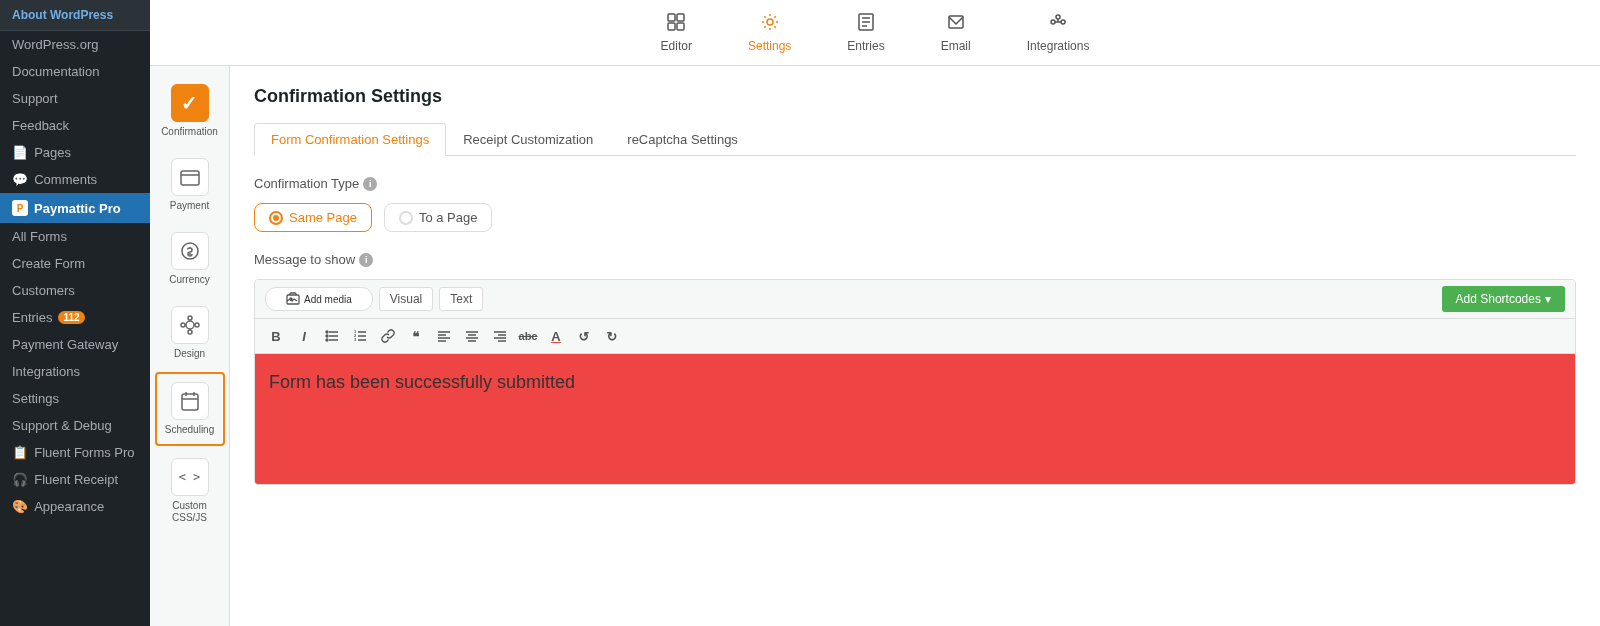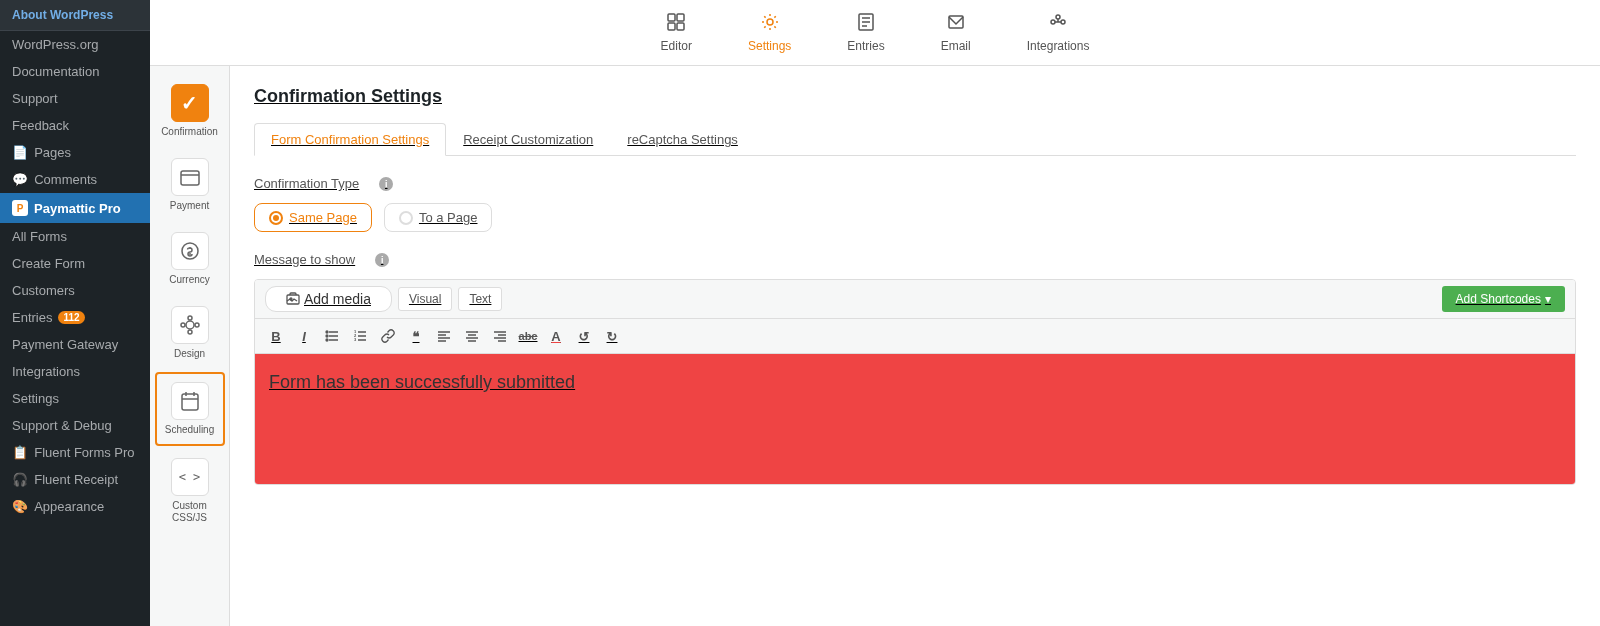--- a/index.html
+++ b/index.html
@@ -139,21 +139,20 @@
       text-align: center;
       line-height: 1.2;
     }
 
     
     .main-content {
       flex: 1;
       background: #fff;
       padding: 20px 24px;
       overflow-y: auto;
-      text-decoration: underline;
     }
     .page-title {
       font-size: 18px;
       font-weight: 600;
       color: #1d2327;
       margin-bottom: 16px;
     }
 
     
     .tabs {
@@ -180,21 +179,21 @@
     }
 
     
     .form-section { margin-bottom: 20px; }
     .form-label {
       font-size: 13px;
       color: #555;
       margin-bottom: 12px;
       display: flex;
       align-items: center;
-      gap: 20px;
+      gap: 4px;
     }
     .info-icon {
       width: 14px;
       height: 14px;
       background: #aaa;
       color: #fff;
       border-radius: 50%;
       display: inline-flex;
       align-items: center;
       justify-content: center;
@@ -260,21 +259,21 @@
     }
     .editor-top-left { display: flex; align-items: center; gap: 6px; }
     .add-media-btn {
       display: flex;
       align-items: center;
       gap: 4px;
       background: #fff;
       border: 1px solid #ddd;
       border-radius: 11px;
       padding: 4px 20px;
-      font-size: 14px;
+      font-size: 10px;
       cursor: pointer;
       color: #333;
     }
     .editor-tab {
       padding: 4px 10px;
       font-size: 12px;
       cursor: pointer;
       border: 1px solid #ddd;
       border-radius: 3px;
       background: #fff;

